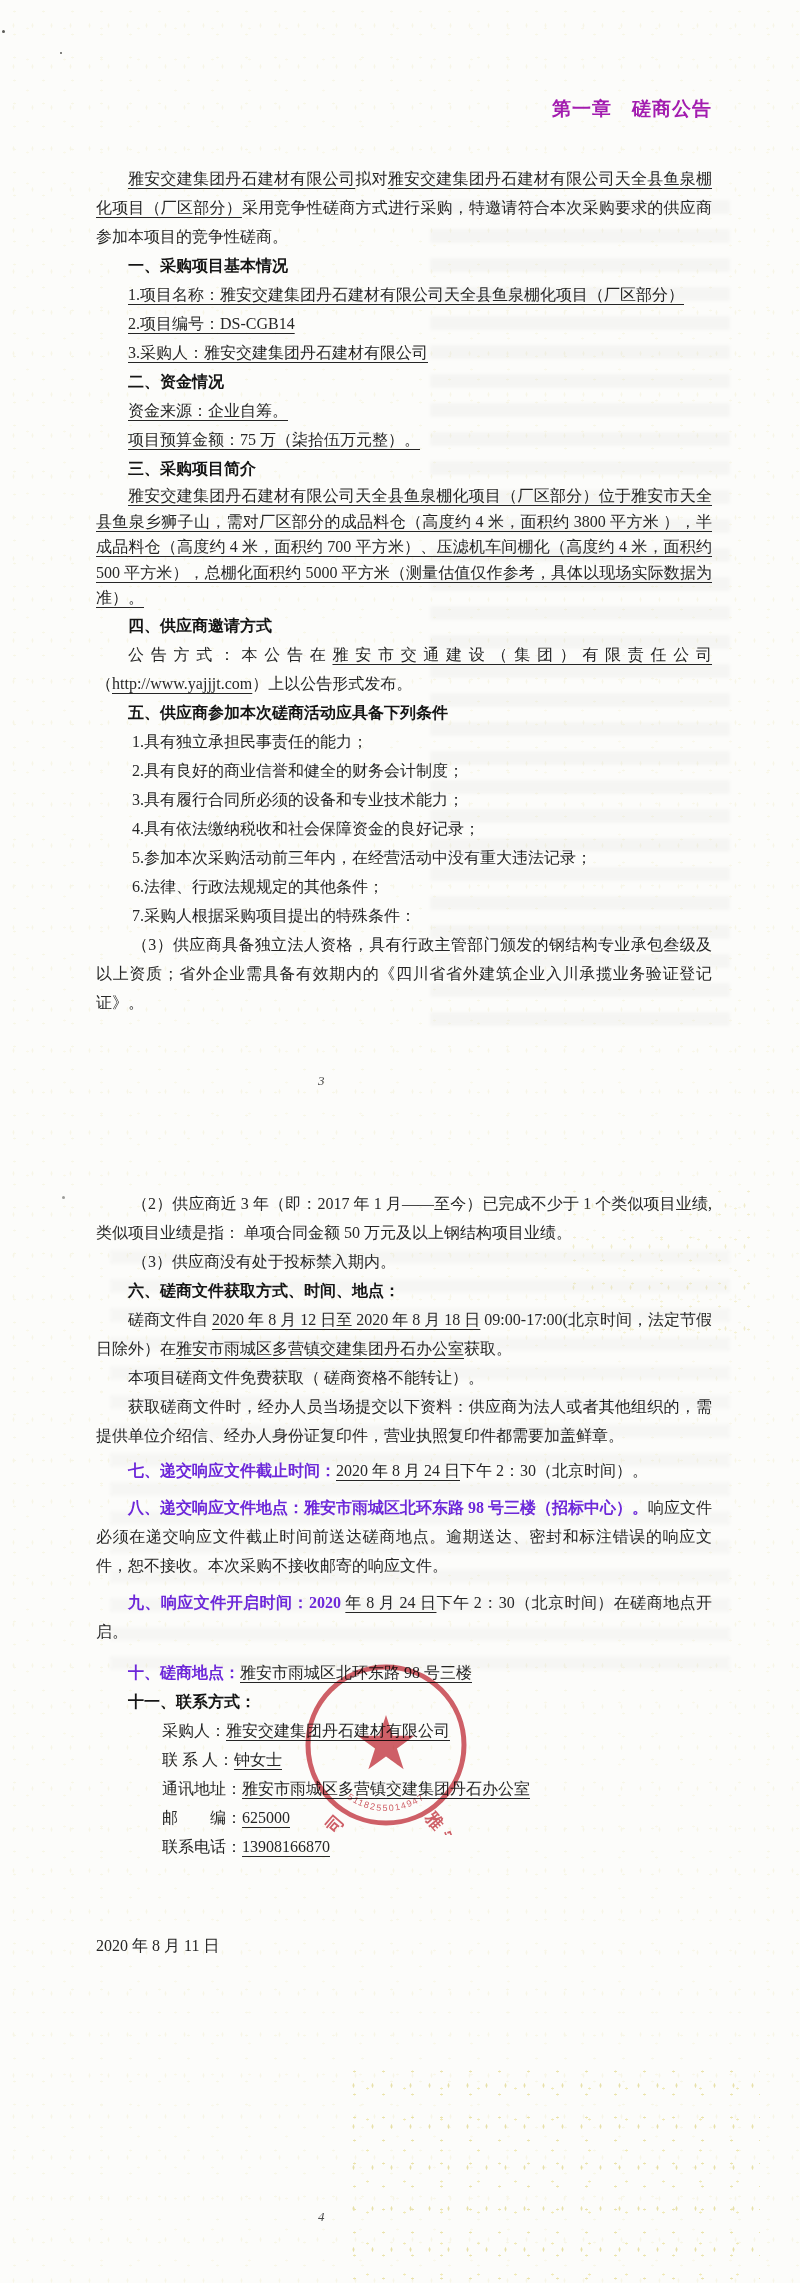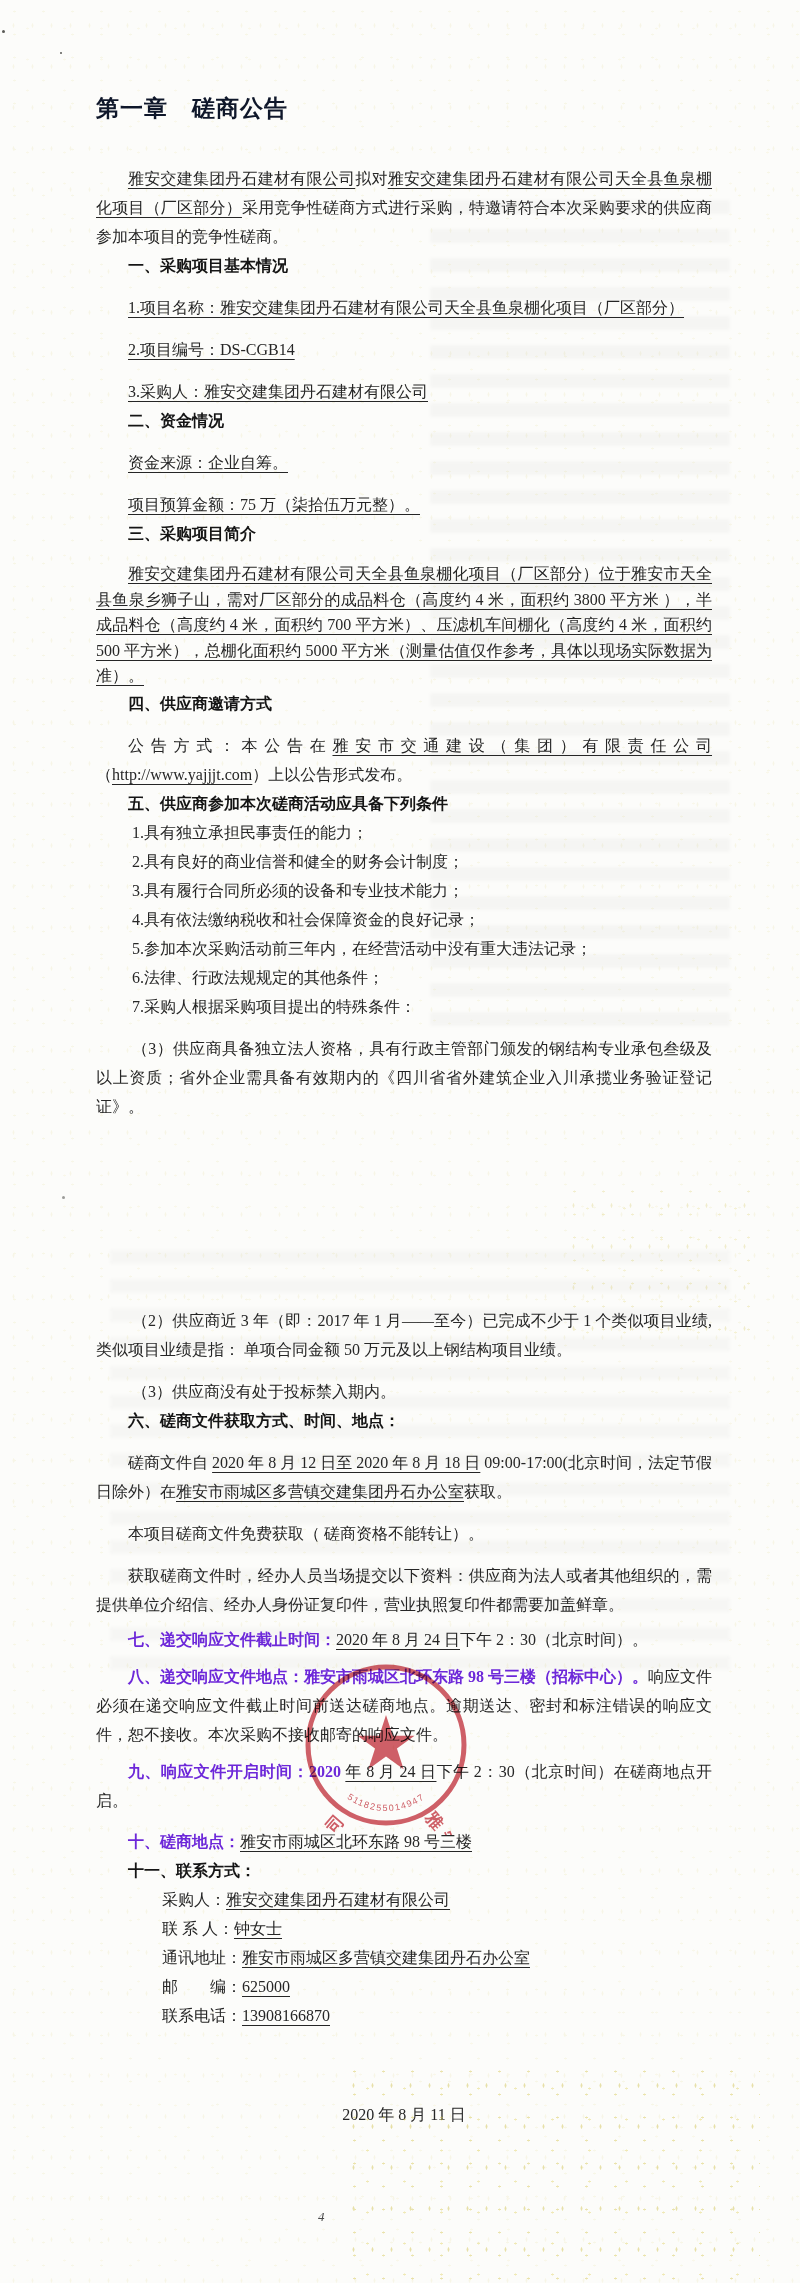--- a/index.html
+++ b/index.html
@@ -8,37 +8,37 @@
     background:#fcfcfa;
     font-family:"Liberation Serif","DejaVu Serif",serif;
     color:#262626;
   }
   .content{
     position:absolute;left:0;top:0;width:800px;box-sizing:border-box;
     padding:94px 88px 0 96px;
     font-size:16px;line-height:29px;text-align:justify;
   }
   .doc-title{
-    font-size:23px;font-weight:bold;text-align:left;line-height:30px;
-    letter-spacing:1px;color:#0f172a;margin:0;
+    font-size:19px;font-weight:bold;text-align:right;line-height:30px;
+    letter-spacing:1px;color:#a21caf;margin:0;
   }
   p{margin:0;}
-  .para{text-indent:32px;margin-top:13px;}
+  .para{text-indent:32px;}
   .intro{margin-top:40px;font-family:Liberation Serif, serif;}
   .sec-h{font-weight:bold;color:#151515;text-indent:32px;}
   .u{text-decoration:underline;text-underline-offset:4px;text-decoration-thickness:1.2px;}
   .b{font-weight:bold;color:#6d28d9;margin-top:40px;}
   .tight{line-height:25.5px;}
   .cond{margin-left:36px;text-indent:0;}
   .sub{text-indent:36px;}
   .mt6{margin-top:6px;}
   .mt8{margin-top:8px;}
   .mt12{margin-top:12px;}
   .contact-row{margin-left:66px;}
-  .date-line{text-align:center;margin-top:70px;}
+  .date-line{text-align:left;margin-top:70px;}
   .page-break-spacer{height:172px;}
   .pagenum{
     position:absolute;left:318px;font-style:italic;font-size:13px;line-height:14px;
     color:#4a4a4a;
   }
   .pagenum-3{top:1074px;}
   .pagenum-4{top:2210px;}
   
   .seal{
     position:absolute;left:296px;top:1655px;width:180px;height:180px;

